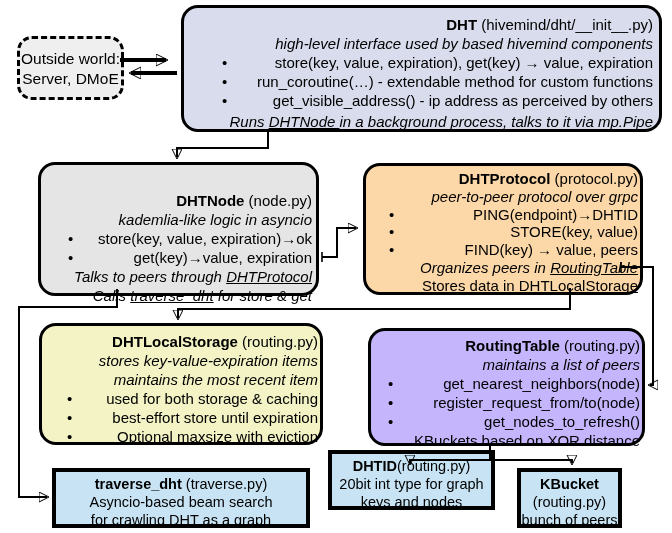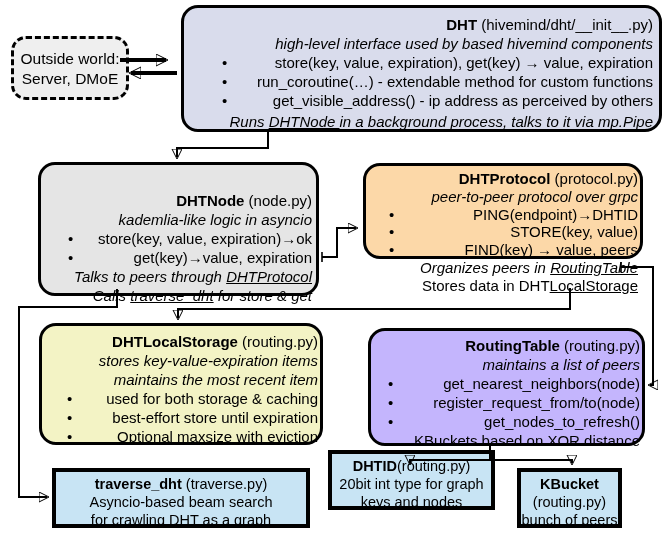--- a/index.html
+++ b/index.html
@@ -10,39 +10,39 @@
   .box{position:absolute;box-sizing:border-box;border:3.5px solid #000;border-radius:17px;
        font-size:15px;line-height:19px;text-align:right;}
   .line{white-space:nowrap;}
   .b{font-weight:bold;}
   .it{font-style:italic;}
   .u{text-decoration:underline;}
   .bullets{list-style:none;margin:0;padding:0;}
   .bullets li{position:relative;white-space:nowrap;}
 
   
-  .outside{left:11px;top:36px;width:118px;height:64px;background:#efefef;
+  .outside{left:17px;top:36px;width:107px;height:64px;background:#efefef;
            border:3.5px dashed #000;border-radius:15px;text-align:center;
            font-size:15.5px;line-height:20px;padding-top:10px;}
 
   
   .dht{left:181px;top:5px;width:481px;height:127px;background:#d9dcec;padding:7px 6px 0 8px;}
   .dht .sub{padding-left:11px;}
   .dht .bullets li{padding-left:54px;}
   .dht .bullets li::before{content:"\2022";position:absolute;left:30px;}
   .dht .footer{margin-top:2px;}
 
   
   .node{left:38px;top:162px;width:281px;height:134px;background:#e5e5e5;padding:26px 4px 0 13px;}
   .node .sub{padding-left:8px;}
   .node .bullets li{padding-left:37px;}
   .node .bullets li::before{content:"\2022";position:absolute;left:14px;}
 
   
-  .protocol{left:363px;top:163px;width:280px;height:96px;background:#fcd8a8;
+  .protocol{left:363px;top:163px;width:280px;height:132px;background:#fcd8a8;
             padding:4px 2px 0 10px;line-height:17.8px;}
   .protocol .sub{padding-left:10px;}
   .protocol .bullets li{padding-left:35px;}
   .protocol .bullets li::before{content:"\2022";position:absolute;left:13px;}
 
   
   .storage{left:39px;top:323px;width:284px;height:122px;background:#f3f3c5;padding:6px 2px 0 9px;}
   .storage .bullets li{padding-left:38px;}
   .storage .bullets li::before{content:"\2022";position:absolute;left:16px;}
 

